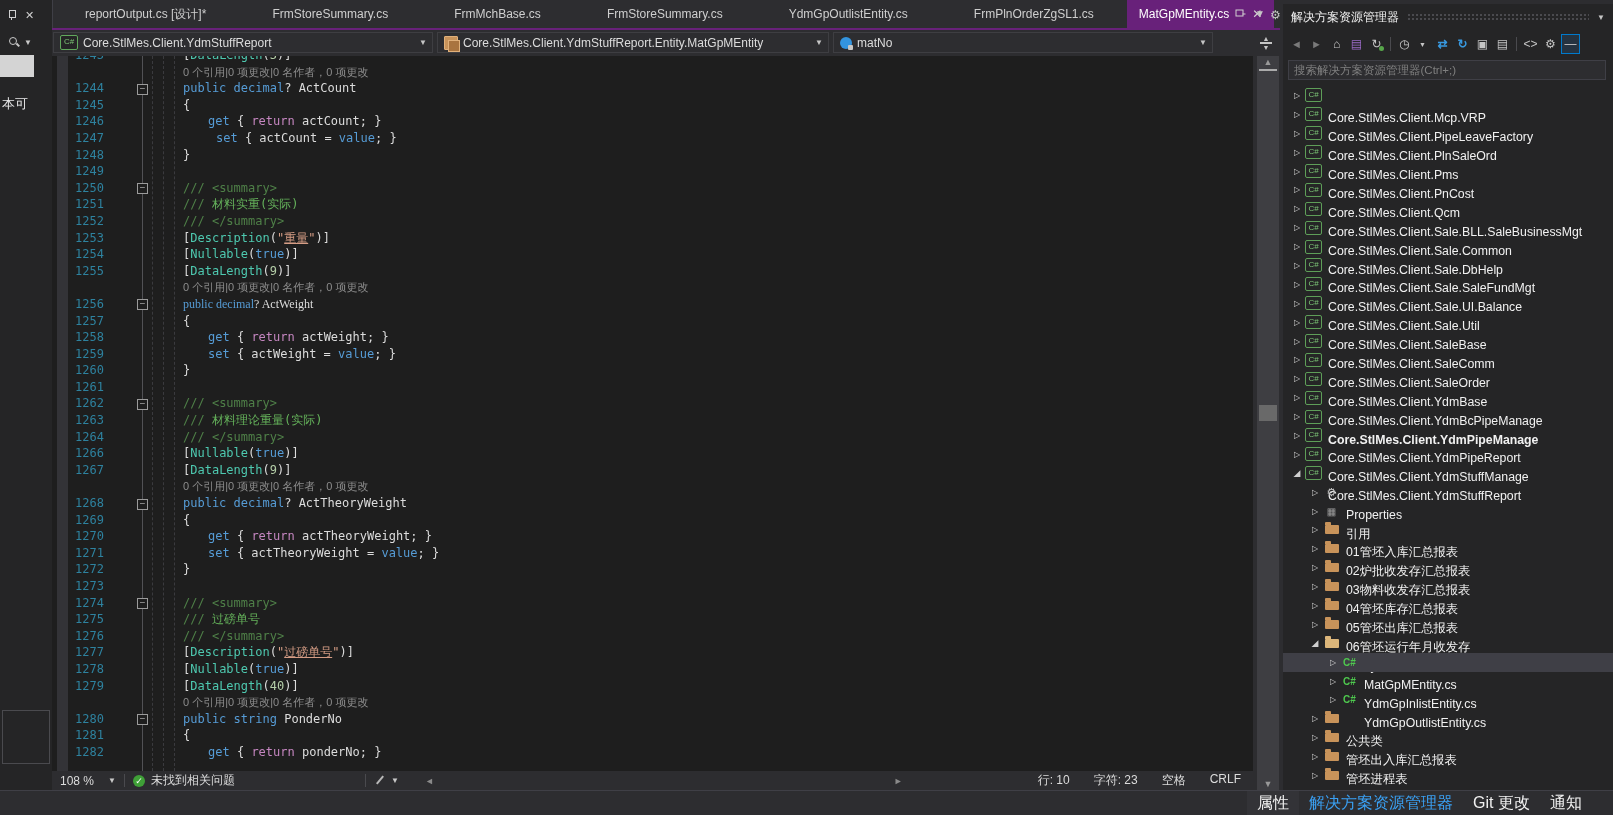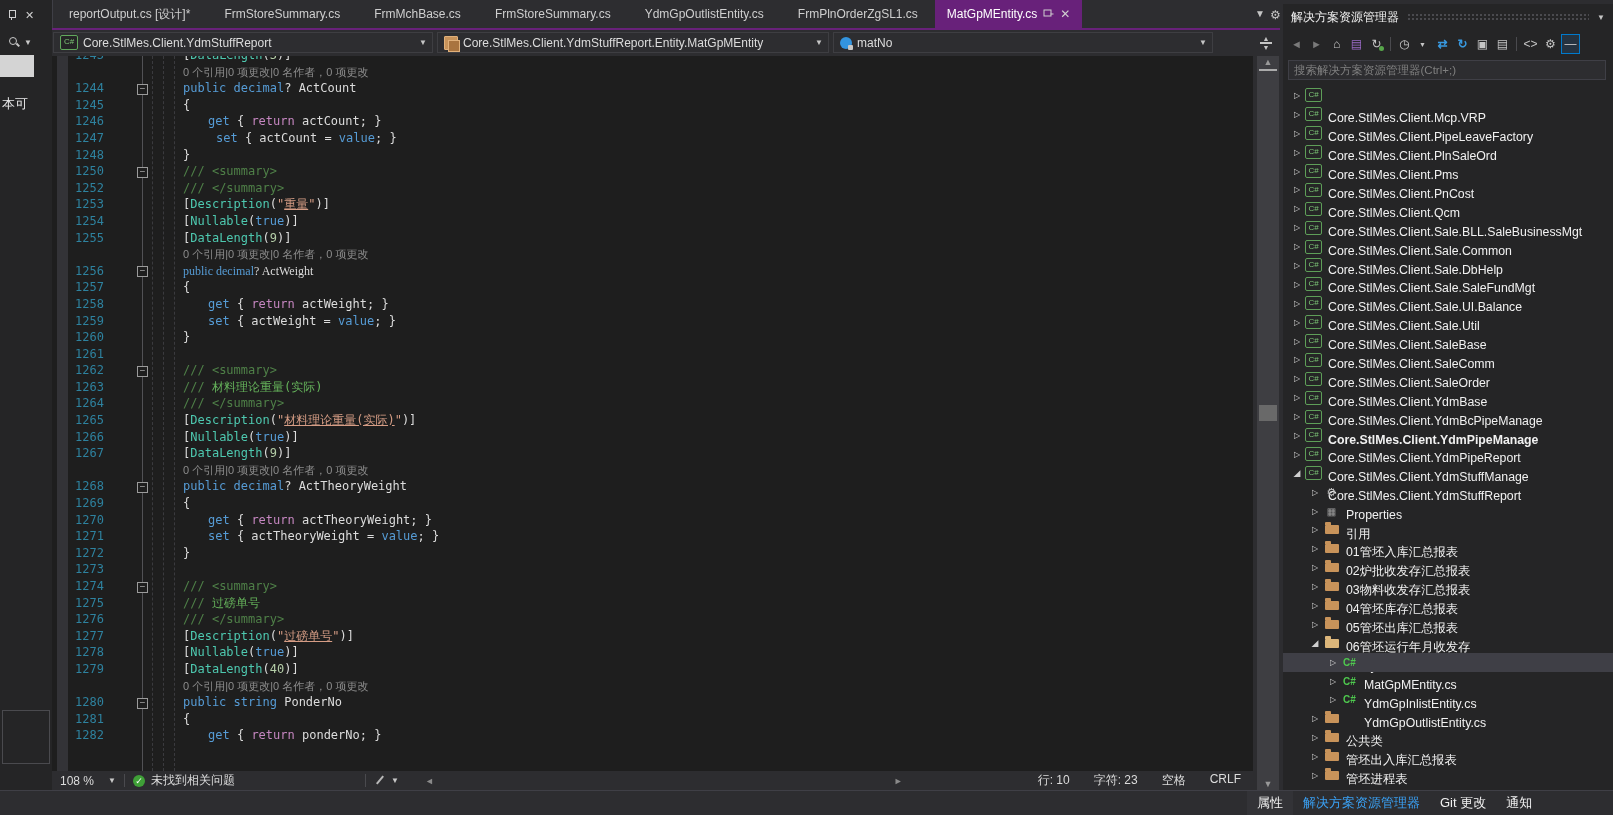--- a/index.html
+++ b/index.html
@@ -19,21 +19,21 @@
   .mag-ic::after{content:"";position:absolute;left:8px;top:8px;width:4px;height:1.5px;background:#C8C8C8;transform:rotate(45deg);}
   .ld-srow{position:absolute;left:8px;top:36px;display:flex;align-items:center;gap:4px;}
   .ld-caret{color:#C8C8C8;font-size:8px;}
   .ld-box{position:absolute;left:0;top:55px;width:34px;height:22px;background:#D4D4D4;}
   .ld-text{position:absolute;left:2px;top:95px;color:#E8E8E8;font-size:13px;}
   .ld-bottombox{position:absolute;left:2px;top:710px;width:46px;height:52px;border:1px solid #4A4A4E;}
 
   
   .editor-group{left:52px;top:0;width:1228px;height:790px;}
   .tab-bar{position:absolute;left:0;top:0;height:28px;width:100%;display:flex;align-items:stretch;}
-  .tab{padding:0 17px;display:flex;align-items:center;color:#CFCFCF;white-space:nowrap;cursor:default;}
+  .tab{padding:0 33px;display:flex;align-items:center;color:#CFCFCF;white-space:nowrap;cursor:default;}
   .tab.active{background:#68217A;color:#FFFFFF;padding:0 12px;gap:8px;}
   .purple-line{position:absolute;left:0;top:28px;width:1228px;height:2px;background:#68217A;}
   .tabwell-ic{position:absolute;top:8px;color:#C5C5C5;font-size:10px;}
   .tab .x-ic{font-size:12px;}
   .tab .pin-ic{transform:rotate(-90deg);}
 
   
   .nav-bar{position:absolute;left:0;top:30px;height:26px;width:1228px;background:#2D2D30;}
   .nav-dd{position:absolute;top:2px;height:21px;background:#2D2D30;border:1px solid #3E3E42;display:flex;align-items:center;padding:0 6px;gap:5px;box-sizing:border-box;color:#DCDCDC;}
   .nav-dd .dd-caret{position:absolute;right:5px;color:#C5C5C5;font-size:8px;}
@@ -104,21 +104,21 @@
   .ic-folder{width:14px;height:9px;background:#C8935A;position:relative;border-radius:1px;}
   .ic-folder::before{content:"";position:absolute;left:0;top:-3px;width:6px;height:3px;background:#C8935A;border-radius:1px 1px 0 0;}
   .ic-folder.open{background:#DCB67A;}
   .ic-folder.open::before{background:#DCB67A;}
   .ic-wrench{color:#C5C5C5;font-size:11px;}
   .ic-ref{color:#9B9B9B;font-size:10px;}
 
   
   .bottom-bar{left:0;top:790px;width:1613px;height:25px;background:#2D2D30;border-top:1px solid #3F3F46;}
   .panel-tabs{position:absolute;left:1247px;top:0;height:24px;display:flex;align-items:center;}
-  .ptab{padding:0 10px;height:24px;line-height:24px;color:#F1F1F1;font-size:13px;}
+  .ptab{padding:0 10px;height:24px;line-height:24px;color:#F1F1F1;font-size:16px;}
   .ptab.raised{background:#333337;}
   .ptab.active{color:#3AA0F3;}
 </style>
 </head>
 <body>
 
 <div class="screen">
 
   <div class="abs left-dock">
     <div class="ld-head">
@@ -194,36 +194,37 @@
       <div class="iguide" style="left:122px;"></div>
       <div class="outline-line"></div>
       <div class="code-lines" id="codeLines">
           <div class="crow"><span class="ln">1243</span><span class="ct" style="left: 131px;"><span class="tk-i">[</span><span class="tk-t">DataLength</span><span class="tk-i">(</span><span class="tk-n">3</span><span class="tk-i">)]</span></span></div>
           <div class="crow"><span class="ct" style="left: 131px;"><span class="tk-g">0 个引用|0 项更改|0 名作者，0 项更改</span></span></div>
           <div class="crow"><span class="ln">1244</span><span class="obox">–</span><span class="ct" style="left: 131px;"><span class="tk-k">public</span><span class="tk-i"> </span><span class="tk-k">decimal</span><span class="tk-i">?</span><span class="tk-i"> ActCount</span></span></div>
           <div class="crow"><span class="ln">1245</span><span class="ct" style="left: 131px;"><span class="tk-i">{</span></span></div>
           <div class="crow"><span class="ln">1246</span><span class="ct" style="left: 156px;"><span class="tk-k">get</span><span class="tk-i"> { </span><span class="tk-c">return</span><span class="tk-i"> actCount; }</span></span></div>
           <div class="crow"><span class="ln">1247</span><span class="ct" style="left: 164px;"><span class="tk-k">set</span><span class="tk-i"> { actCount = </span><span class="tk-k">value</span><span class="tk-i">; }</span></span></div>
           <div class="crow"><span class="ln">1248</span><span class="ct" style="left: 131px;"><span class="tk-i">}</span></span></div>
+          <div class="crow"><span class="ln">1249</span><span class="ct" style="left: 131px;"></span></div>
           <div class="crow"><span class="ln">1250</span><span class="obox">–</span><span class="ct" style="left: 131px;"><span class="tk-d">/// </span><span class="tk-d">&lt;summary&gt;</span></span></div>
+          <div class="crow"><span class="ln">1251</span><span class="ct" style="left: 131px;"><span class="tk-d">/// </span><span class="tk-m">材料实重(实际)</span></span></div>
           <div class="crow"><span class="ln">1252</span><span class="ct" style="left: 131px;"><span class="tk-d">/// </span><span class="tk-d">&lt;/summary&gt;</span></span></div>
           <div class="crow"><span class="ln">1253</span><span class="ct" style="left: 131px;"><span class="tk-i">[</span><span class="tk-t">Description</span><span class="tk-i">(</span><span class="tk-s">"</span><span class="tk-su">重量</span><span class="tk-s">"</span><span class="tk-i">)]</span></span></div>
           <div class="crow"><span class="ln">1254</span><span class="ct" style="left: 131px;"><span class="tk-i">[</span><span class="tk-t">Nullable</span><span class="tk-i">(</span><span class="tk-k">true</span><span class="tk-i">)]</span></span></div>
           <div class="crow"><span class="ln">1255</span><span class="ct" style="left: 131px;"><span class="tk-i">[</span><span class="tk-t">DataLength</span><span class="tk-i">(</span><span class="tk-n">9</span><span class="tk-i">)]</span></span></div>
           <div class="crow"><span class="ct" style="left: 131px;"><span class="tk-g">0 个引用|0 项更改|0 名作者，0 项更改</span></span></div>
           <div class="crow"><span class="ln">1256</span><span class="obox">–</span><span class="ct" style="left: 131px; font-family: Liberation Serif, serif;"><span class="tk-k">public</span><span class="tk-i"> </span><span class="tk-k">decimal</span><span class="tk-i">?</span><span class="tk-i"> ActWeight</span></span></div>
           <div class="crow"><span class="ln">1257</span><span class="ct" style="left: 131px;"><span class="tk-i">{</span></span></div>
           <div class="crow"><span class="ln">1258</span><span class="ct" style="left: 156px;"><span class="tk-k">get</span><span class="tk-i"> { </span><span class="tk-c">return</span><span class="tk-i"> actWeight; }</span></span></div>
           <div class="crow"><span class="ln">1259</span><span class="ct" style="left: 156px;"><span class="tk-k">set</span><span class="tk-i"> { actWeight = </span><span class="tk-k">value</span><span class="tk-i">; }</span></span></div>
           <div class="crow"><span class="ln">1260</span><span class="ct" style="left: 131px;"><span class="tk-i">}</span></span></div>
           <div class="crow"><span class="ln">1261</span><span class="ct" style="left: 131px;"></span></div>
           <div class="crow"><span class="ln">1262</span><span class="obox">–</span><span class="ct" style="left: 131px;"><span class="tk-d">/// </span><span class="tk-d">&lt;summary&gt;</span></span></div>
           <div class="crow"><span class="ln">1263</span><span class="ct" style="left: 131px;"><span class="tk-d">/// </span><span class="tk-m">材料理论重量(实际)</span></span></div>
           <div class="crow"><span class="ln">1264</span><span class="ct" style="left: 131px;"><span class="tk-d">/// </span><span class="tk-d">&lt;/summary&gt;</span></span></div>
-          <div class="crow"><span class="ln">1265</span><span class="ct" style="left: 131px;"><span class="tk-i">[</span><span class="tk-t">Description</span><span class="tk-i">(</span><span class="tk-s">"</span><span class="tk-su">材料理论重量(实际)</span><span class="tk-s">"</span><span class="tk-i">)]</span></span></div>
           <div class="crow"><span class="ln">1266</span><span class="ct" style="left: 131px;"><span class="tk-i">[</span><span class="tk-t">Nullable</span><span class="tk-i">(</span><span class="tk-k">true</span><span class="tk-i">)]</span></span></div>
           <div class="crow"><span class="ln">1267</span><span class="ct" style="left: 131px;"><span class="tk-i">[</span><span class="tk-t">DataLength</span><span class="tk-i">(</span><span class="tk-n">9</span><span class="tk-i">)]</span></span></div>
           <div class="crow"><span class="ct" style="left: 131px;"><span class="tk-g">0 个引用|0 项更改|0 名作者，0 项更改</span></span></div>
           <div class="crow"><span class="ln">1268</span><span class="obox">–</span><span class="ct" style="left: 131px;"><span class="tk-k">public</span><span class="tk-i"> </span><span class="tk-k">decimal</span><span class="tk-i">?</span><span class="tk-i"> ActTheoryWeight</span></span></div>
           <div class="crow"><span class="ln">1269</span><span class="ct" style="left: 131px;"><span class="tk-i">{</span></span></div>
           <div class="crow"><span class="ln">1270</span><span class="ct" style="left: 156px;"><span class="tk-k">get</span><span class="tk-i"> { </span><span class="tk-c">return</span><span class="tk-i"> actTheoryWeight; }</span></span></div>
           <div class="crow"><span class="ln">1271</span><span class="ct" style="left: 156px;"><span class="tk-k">set</span><span class="tk-i"> { actTheoryWeight = </span><span class="tk-k">value</span><span class="tk-i">; }</span></span></div>
           <div class="crow"><span class="ln">1272</span><span class="ct" style="left: 131px;"><span class="tk-i">}</span></span></div>
           <div class="crow"><span class="ln">1273</span><span class="ct" style="left: 131px;"></span></div>
           <div class="crow"><span class="ln">1274</span><span class="obox">–</span><span class="ct" style="left: 131px;"><span class="tk-d">/// </span><span class="tk-d">&lt;summary&gt;</span></span></div>

